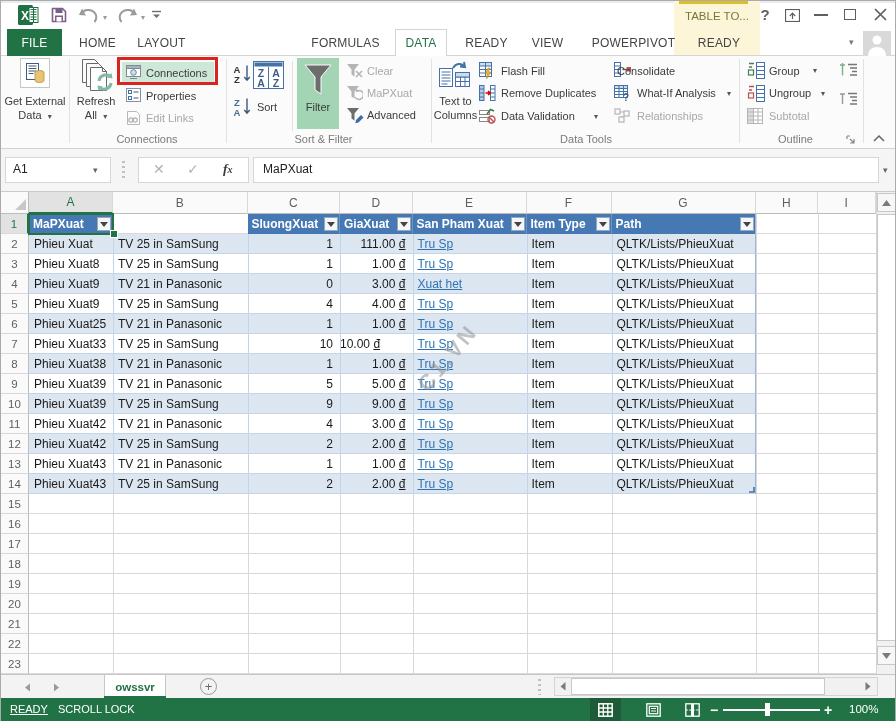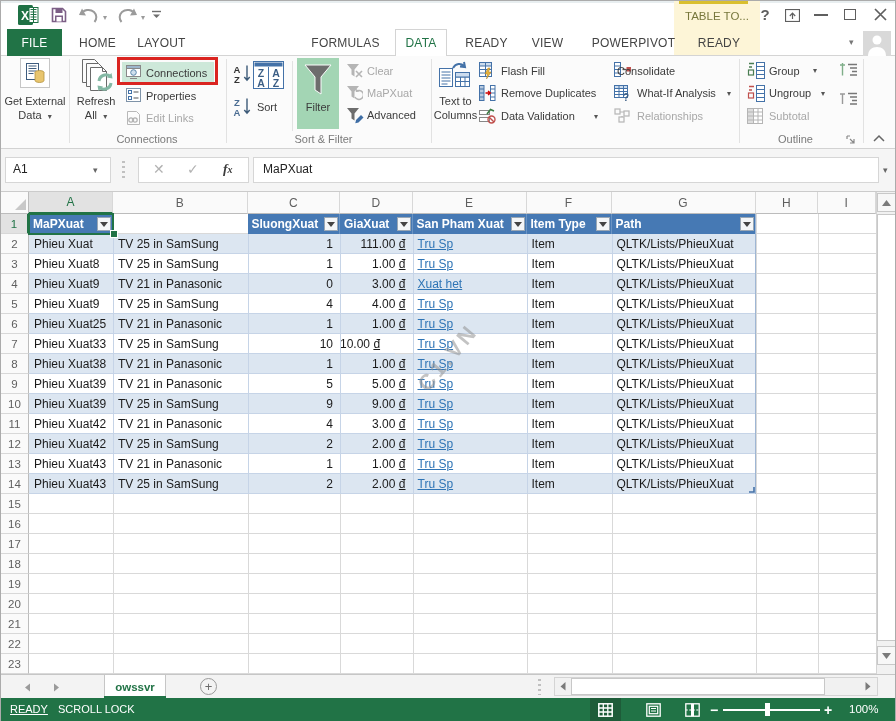--- a/index.html
+++ b/index.html
@@ -102,20 +102,21 @@
 </svg>
 </div>
 <div id="ribbon" class="abs">
 <div class="gsep" style="left:68px;"></div>
 <div class="gsep" style="left:225px;"></div>
 <div class="gsep" style="left:430px;"></div>
 <div class="gsep" style="left:738px;"></div>
 <div class="gsep" style="left:862px;"></div>
 <div class="glabel" style="left:80px;width:132px;">Connections</div>
 <div class="glabel" style="left:240px;width:165px;">Sort &amp; Filter</div>
+<div class="glabel" style="left:445px;width:280px;">Data Tools</div>
 <div class="glabel" style="left:742px;width:105px;">Outline</div>
 <div class="abs" style="left:19px;top:2px;width:30px;height:30px;background:#fff;border:1px solid #c6c6c6;box-sizing:border-box;"></div>
 <svg class="abs" style="left:25px;top:7px" width="19" height="20" viewBox="0 0 19 20">
 <rect x="0.5" y="0.5" width="12" height="16" fill="#fff" stroke="#3e5c7e" stroke-width="1"></rect>
 <path d="M2.5 3h8M2.5 5.5h8M2.5 8h8M2.5 10.5h5" stroke="#3e5c7e" stroke-width="1"></path>
 <ellipse cx="13.5" cy="9.5" rx="4.5" ry="2" fill="#e8c56e" stroke="#b2923f" stroke-width="0.8"></ellipse>
 <path d="M9 9.5v8c0 1.1 2 2 4.5 2s4.5-0.9 4.5-2v-8" fill="#e8c56e" stroke="#b2923f" stroke-width="0.8"></path>
 </svg>
 <div class="rbig" style="left:0px;top:38px;width:68px;">Get External<br>Data <span class="dd">▾</span></div>
 <svg class="abs" style="left:78px;top:3px" width="34" height="33" viewBox="0 0 34 33">

